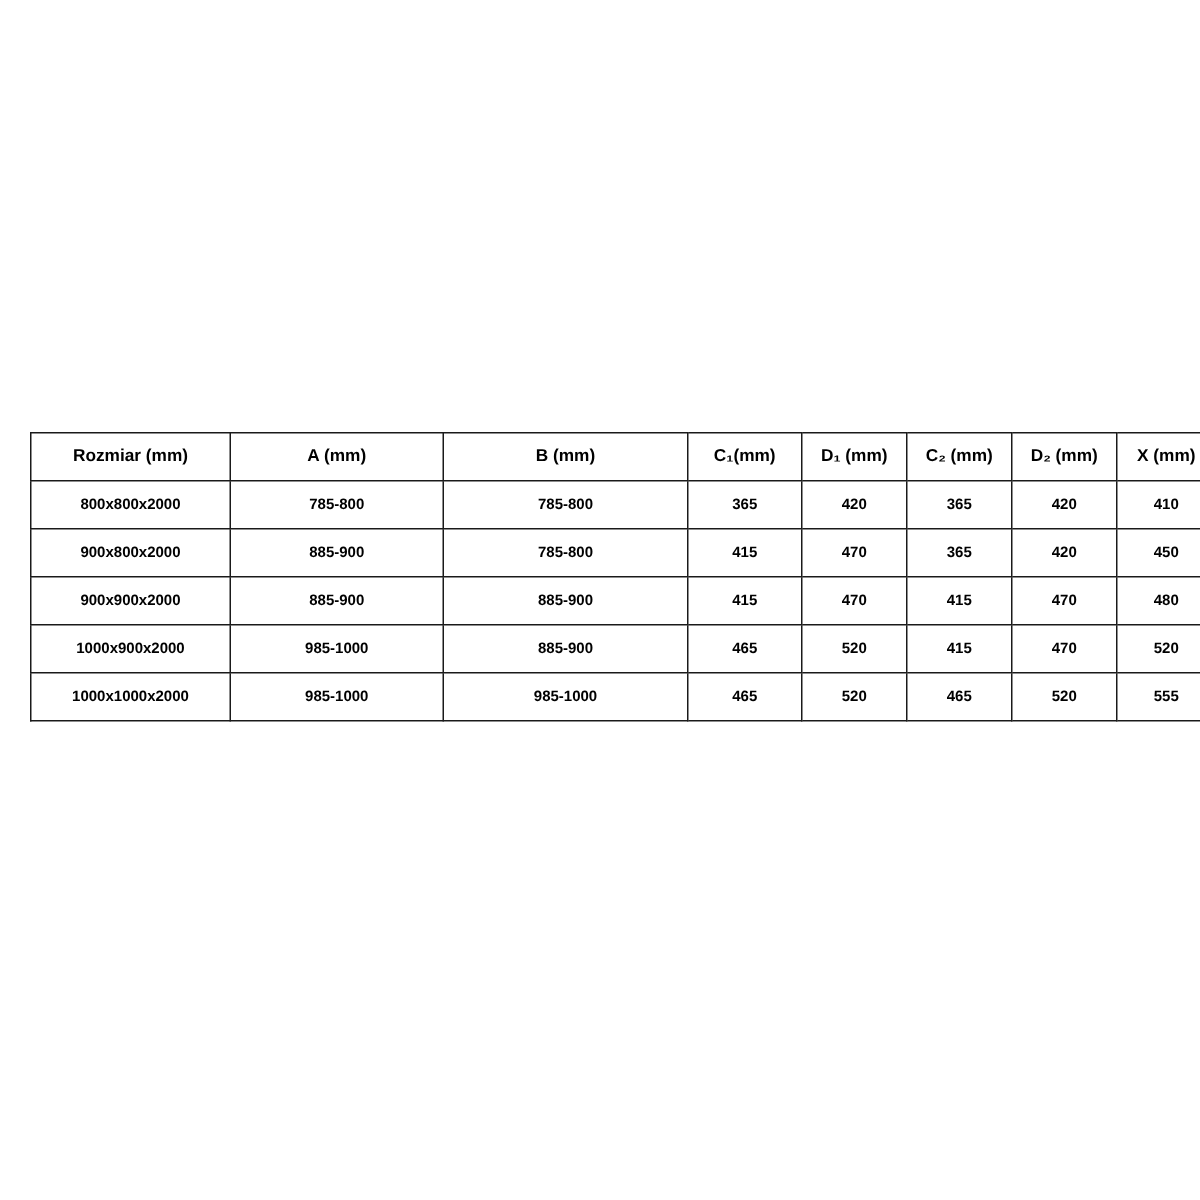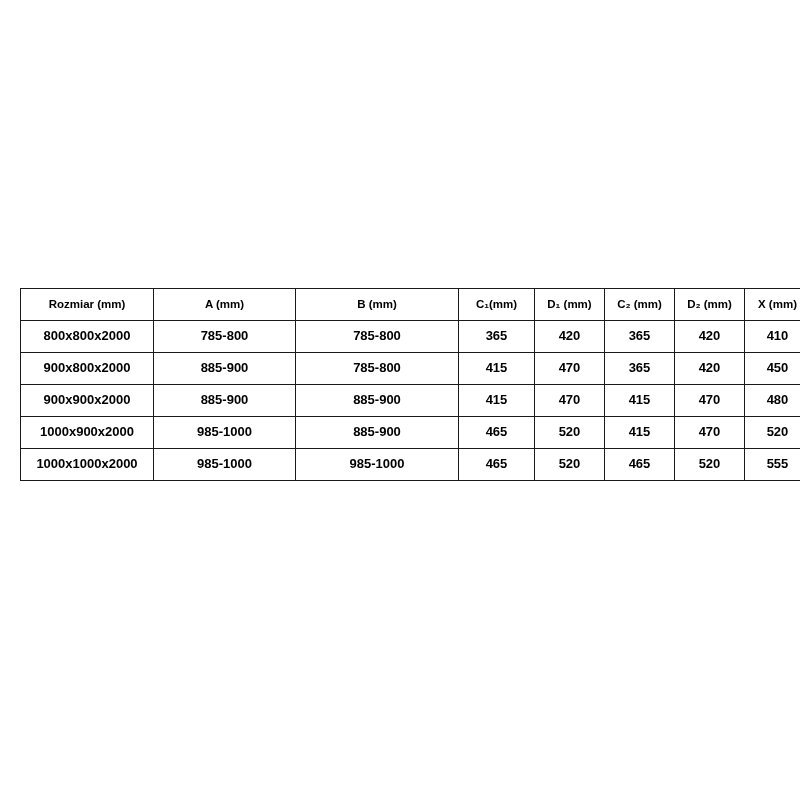--- a/index.html
+++ b/index.html
@@ -24,21 +24,21 @@
   table.spec {
     border-collapse: collapse;
     width: 760px;
     table-layout: fixed;
   }
   table.spec th,
   table.spec td {
     border: 1px solid #1a1a1a;
     text-align: center;
     vertical-align: middle;
-    font-size: 13px;
+    font-size: 10px;
     font-weight: bold;
     height: 31px;
     padding: 0 2px;
     line-height: 1.1;
     white-space: nowrap;
   }
   table.spec th {
     font-size: 11.5px;
   }
   

